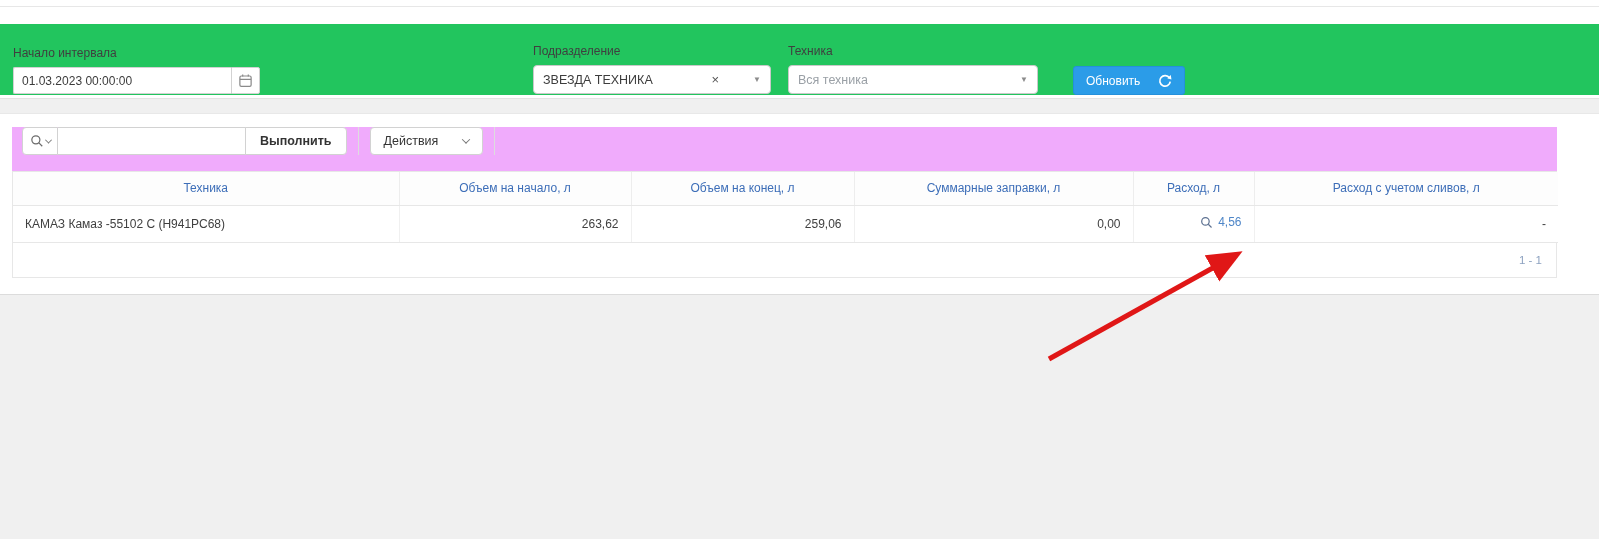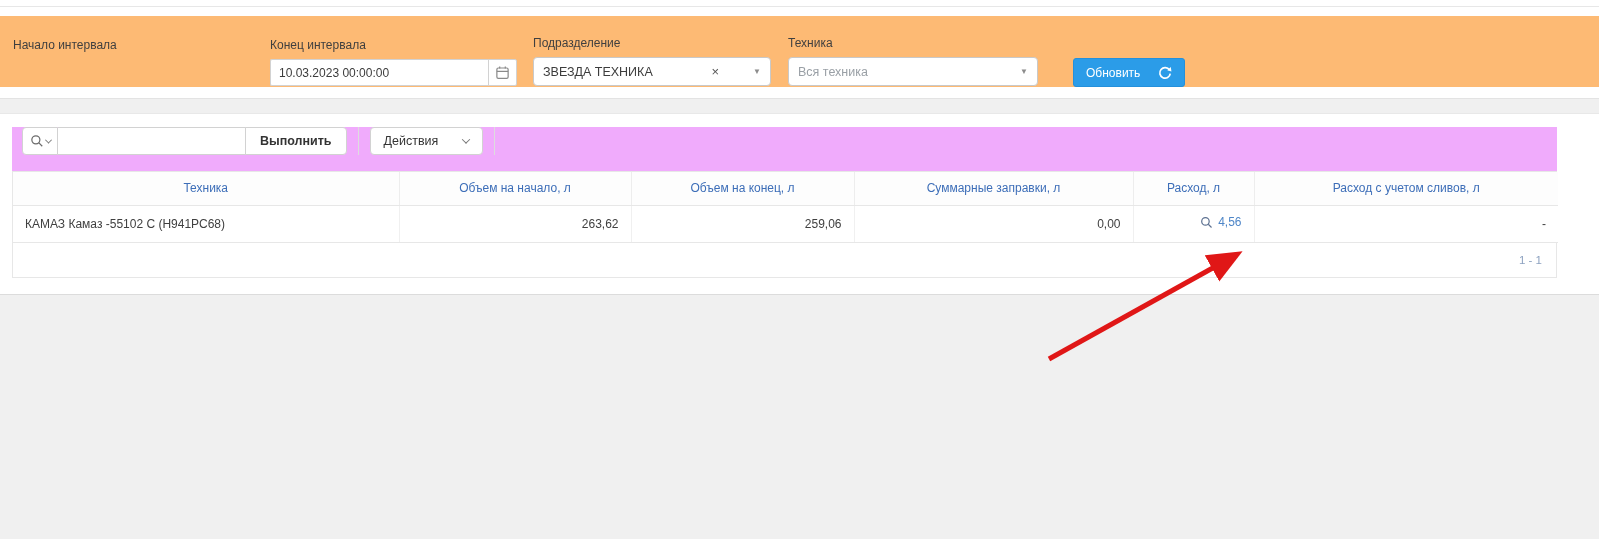--- a/index.html
+++ b/index.html
@@ -5,21 +5,21 @@
   * { margin:0; padding:0; box-sizing:border-box; }
   html,body { width:1599px; height:539px; background:#fff; overflow:hidden;
     font-family:"Liberation Sans", sans-serif; font-size:12px; color:#404040; }
   #stage { position:relative; width:1599px; height:539px; }
 
   
   #top-strip { position:absolute; left:0; top:0; width:100%; height:7px;
     background:#fff; border-bottom:1px solid #e7e7e7; }
 
   
-  #filter-section { position:absolute; left:0; top:16px; width:100%; height:71px; background:#fdba74; }
+  #filter-section { position:absolute; left:0; top:24px; width:100%; height:71px; background:#22c55e; }
   .field { position:absolute; top:22px; }
   .field-label { display:block; font-size:12px; color:#3f3f3f; margin-bottom:7px; }
   .input-group { display:flex; height:27px; }
   .text-input { height:27px; border:1px solid #d2d2d2; border-right:none; border-radius:2px 0 0 2px;
     padding:0 8px; font-family:"Liberation Sans",sans-serif; font-size:12px; color:#3c3c3c;
     background:#fff; outline:none; }
   .cal-btn { width:29px; height:27px; border:1px solid #d2d2d2; border-radius:0 2px 2px 0;
     background:#fff; display:flex; align-items:center; justify-content:center; cursor:pointer; }
   .combo { height:29px; border:1px solid #c9c9c9; border-radius:4px; background:#fff;
     display:flex; align-items:center; padding:0 9px; cursor:pointer;gap:24px; }
@@ -84,36 +84,33 @@
 <body>
 
 <div id="stage">
 
   <div id="top-strip"></div>
 
   <div id="filter-section">
 
     <div class="field" style="left:13px;">
       <span class="field-label">Начало интервала</span>
-    </div>
-
-    <div class="field" style="left:270px;">
-      <span class="field-label">Конец интервала</span>
       <div class="input-group">
-        <input class="text-input" style="width: 218px;" value="10.03.2023 00:00:00">
+        <input class="text-input" style="width: 218px;" value="01.03.2023 00:00:00">
         <span class="cal-btn">
           <svg width="15" height="15" viewBox="0 0 16 16">
               <rect x="2" y="3.2" width="12" height="11" rx="1.5" fill="none" stroke="#8a8a8a" stroke-width="1.3"></rect>
               <line x1="2" y1="6.8" x2="14" y2="6.8" stroke="#8a8a8a" stroke-width="1.3"></line>
               <line x1="5" y1="1.6" x2="5" y2="3.6" stroke="#8a8a8a" stroke-width="1.3"></line>
               <line x1="11" y1="1.6" x2="11" y2="3.6" stroke="#8a8a8a" stroke-width="1.3"></line>
             </svg>
         </span>
       </div>
     </div>
+
 
     <div class="field" style="left:533px; top:20px;">
       <span class="field-label">Подразделение</span>
       <div class="combo" style="width:238px;">
         <span class="val">ЗВЕЗДА ТЕХНИКА</span>
         <span class="clear-x">×</span>
         <span class="arrow">▼</span>
       </div>
     </div>
 

